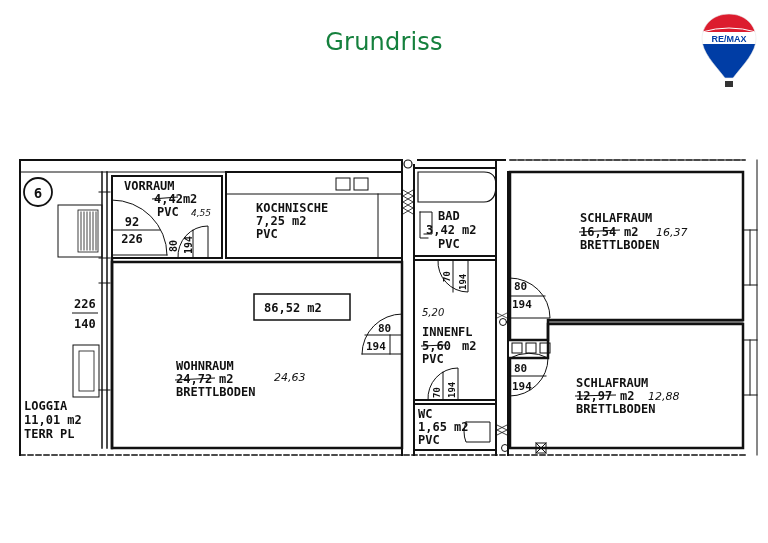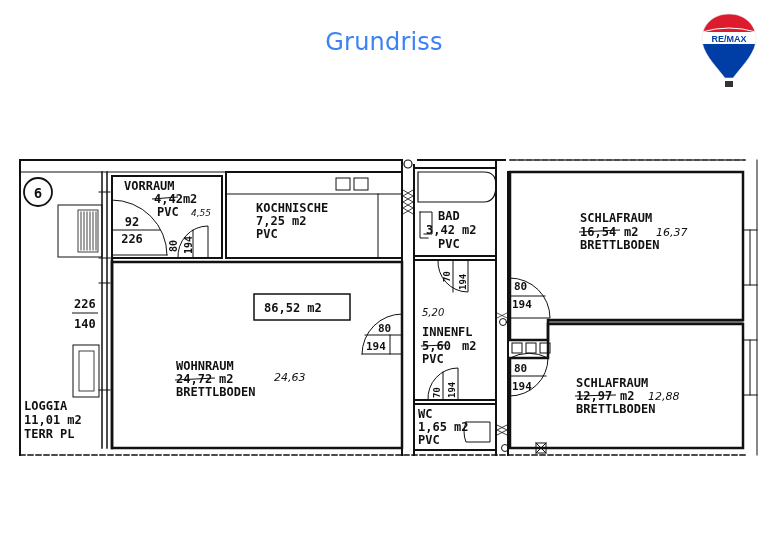--- a/index.html
+++ b/index.html
@@ -1,17 +1,17 @@
 <!DOCTYPE html>
 <html><head>
 <meta charset="utf-8">
 <style>
   html, body { margin:0; padding:0; background:#ffffff; }
   body { width:768px; height:543px; position:relative; overflow:hidden; font-family:"DejaVu Sans", sans-serif; }
-  .title { position:absolute; left:0; width:768px; top:28px; text-align:center; font-size:24px; color:#3b82f6; font-family:"DejaVu Sans", sans-serif; letter-spacing:0.2px; }
+  .title { position:absolute; left:0; width:768px; top:28px; text-align:center; font-size:24px; color:#15803d; font-family:"DejaVu Sans", sans-serif; letter-spacing:0.2px; }
   .logo { position:absolute; left:700px; top:12px; width:58px; height:78px; }
   .plan { position:absolute; left:0; top:0; width:768px; height:543px; }
   .lbl { font-family:"DejaVu Sans Mono", monospace; fill:#111; font-weight:bold; }
   .hand { font-family:"DejaVu Sans", sans-serif; fill:#111; font-style:italic; }
 </style>
 </head>
 <body>
 
 <div class="title">Grundriss</div>
 

